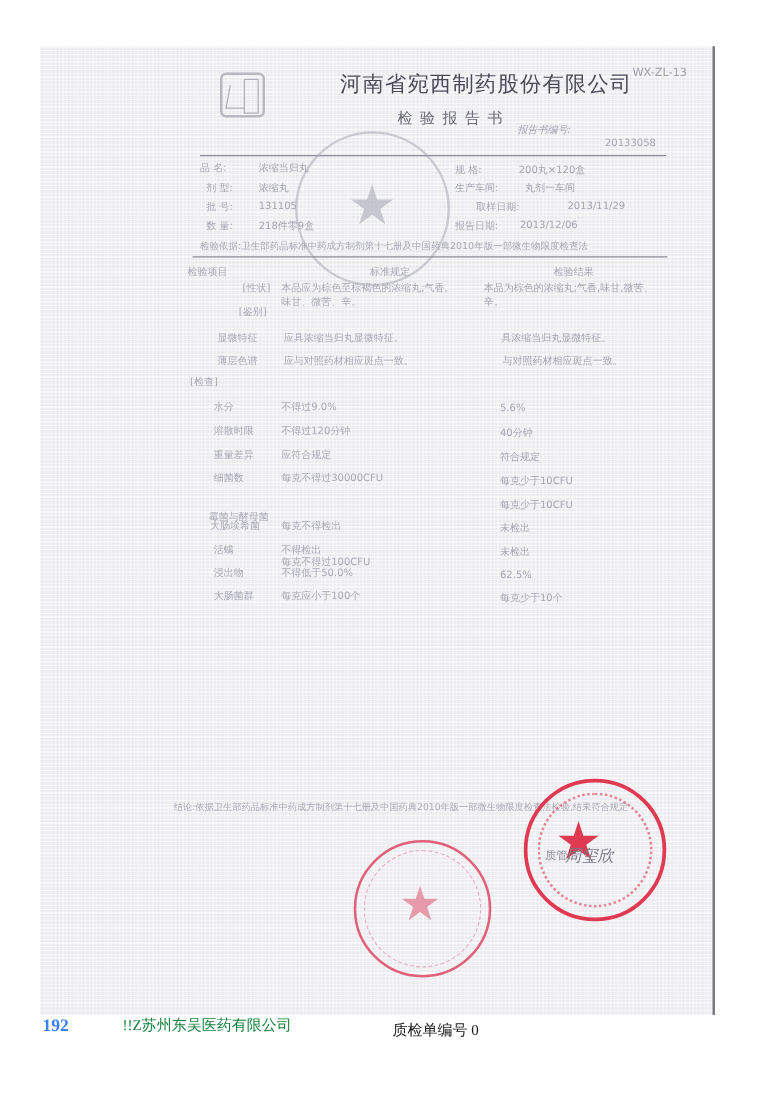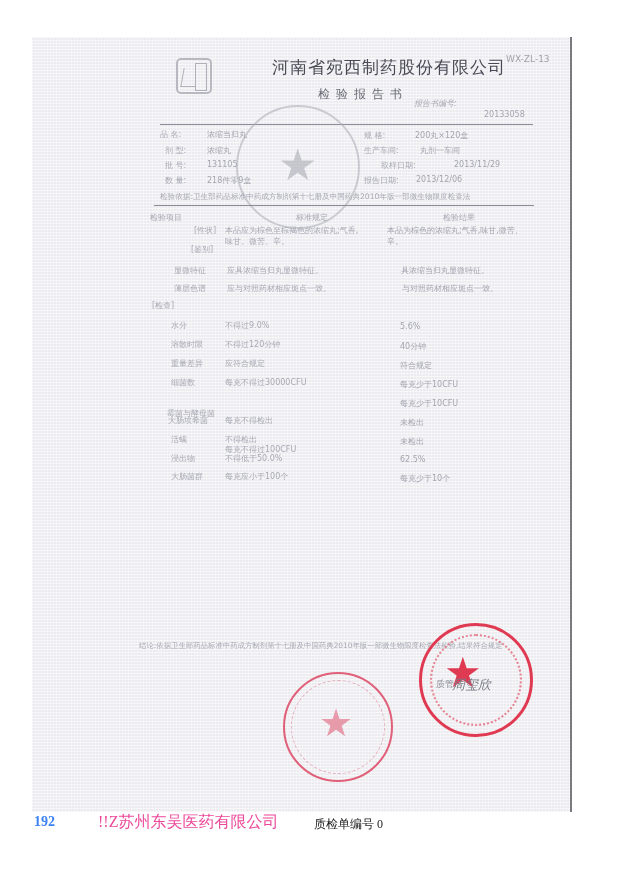--- a/index.html
+++ b/index.html
@@ -49,21 +49,21 @@
   .red-stamp-1 .star { position: absolute; left: 34px; top: 30px; font-size: 38px; color: #e69aaa; line-height: 1; }
   .red-stamp-1 .arc { position: absolute; left: 6px; top: 6px; width: 94px; height: 94px; border-radius: 50%; border: 1px dashed rgba(224,96,122,0.45); box-sizing: border-box; }
   .red-stamp-2 {
     position: absolute; left: 419px; top: 623px; width: 114px; height: 114px;
     border: 3px solid #e03a52; border-radius: 50%; box-sizing: border-box;
   }
   .red-stamp-2 .star { position: absolute; left: 22px; top: 26px; font-size: 42px; color: #e03a52; line-height: 1; }
   .red-stamp-2 .arc { position: absolute; left: 8px; top: 8px; width: 92px; height: 92px; border-radius: 50%; border: 2px dotted rgba(224,58,82,0.6); box-sizing: border-box; }
   .signature { left: 452px; top: 676px; font-size: 13px; color: #7a7a86; font-style: italic; }
   .footer-num { left: 34px; top: 814px; font-size: 14px; font-weight: bold; color: #3b82f6; font-family: "Liberation Serif", serif; }
-  .footer-company { left: 98px; top: 812px; font-size: 16px; color: #ec4899; font-family: "Liberation Serif", serif; }
+  .footer-company { left: 98px; top: 812px; font-size: 12px; color: #15803d; font-family: "Liberation Serif", serif; }
   .footer-qc { left: 314px; top: 816px; font-size: 12px; color: #1a1a1a; font-family: "Liberation Serif", serif; }
 </style>
 </head>
 <body>
 
 <div class="sheet"></div>
 
 <div class="logo">
   <div class="inner"></div>
     <div class="face"></div>

